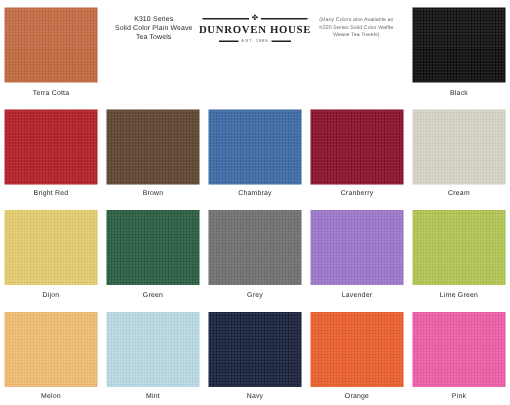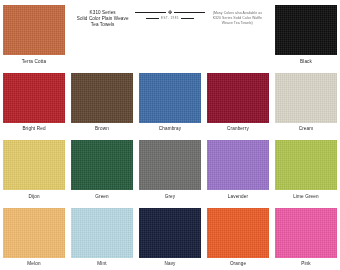--- a/index.html
+++ b/index.html
@@ -168,20 +168,21 @@
         <div>Solid Color Plain Weave</div>
         <div>Tea Towels</div>
       </div>
 
       <div class="logo-block">
         <div class="logo-orn">
           <span class="rule"></span>
           <span class="fleur">✤</span>
           <span class="rule"></span>
         </div>
+        <div class="logo-name">DUNROVEN HOUSE</div>
         <div class="logo-sub">
           <span class="rule"></span>
           <span class="tag">EST. 1985</span>
           <span class="rule"></span>
         </div>
       </div>
 
       <div class="note-block">
         <div>(Many Colors also Available as</div>
         <div>K320 Series Solid Color Waffle</div>

